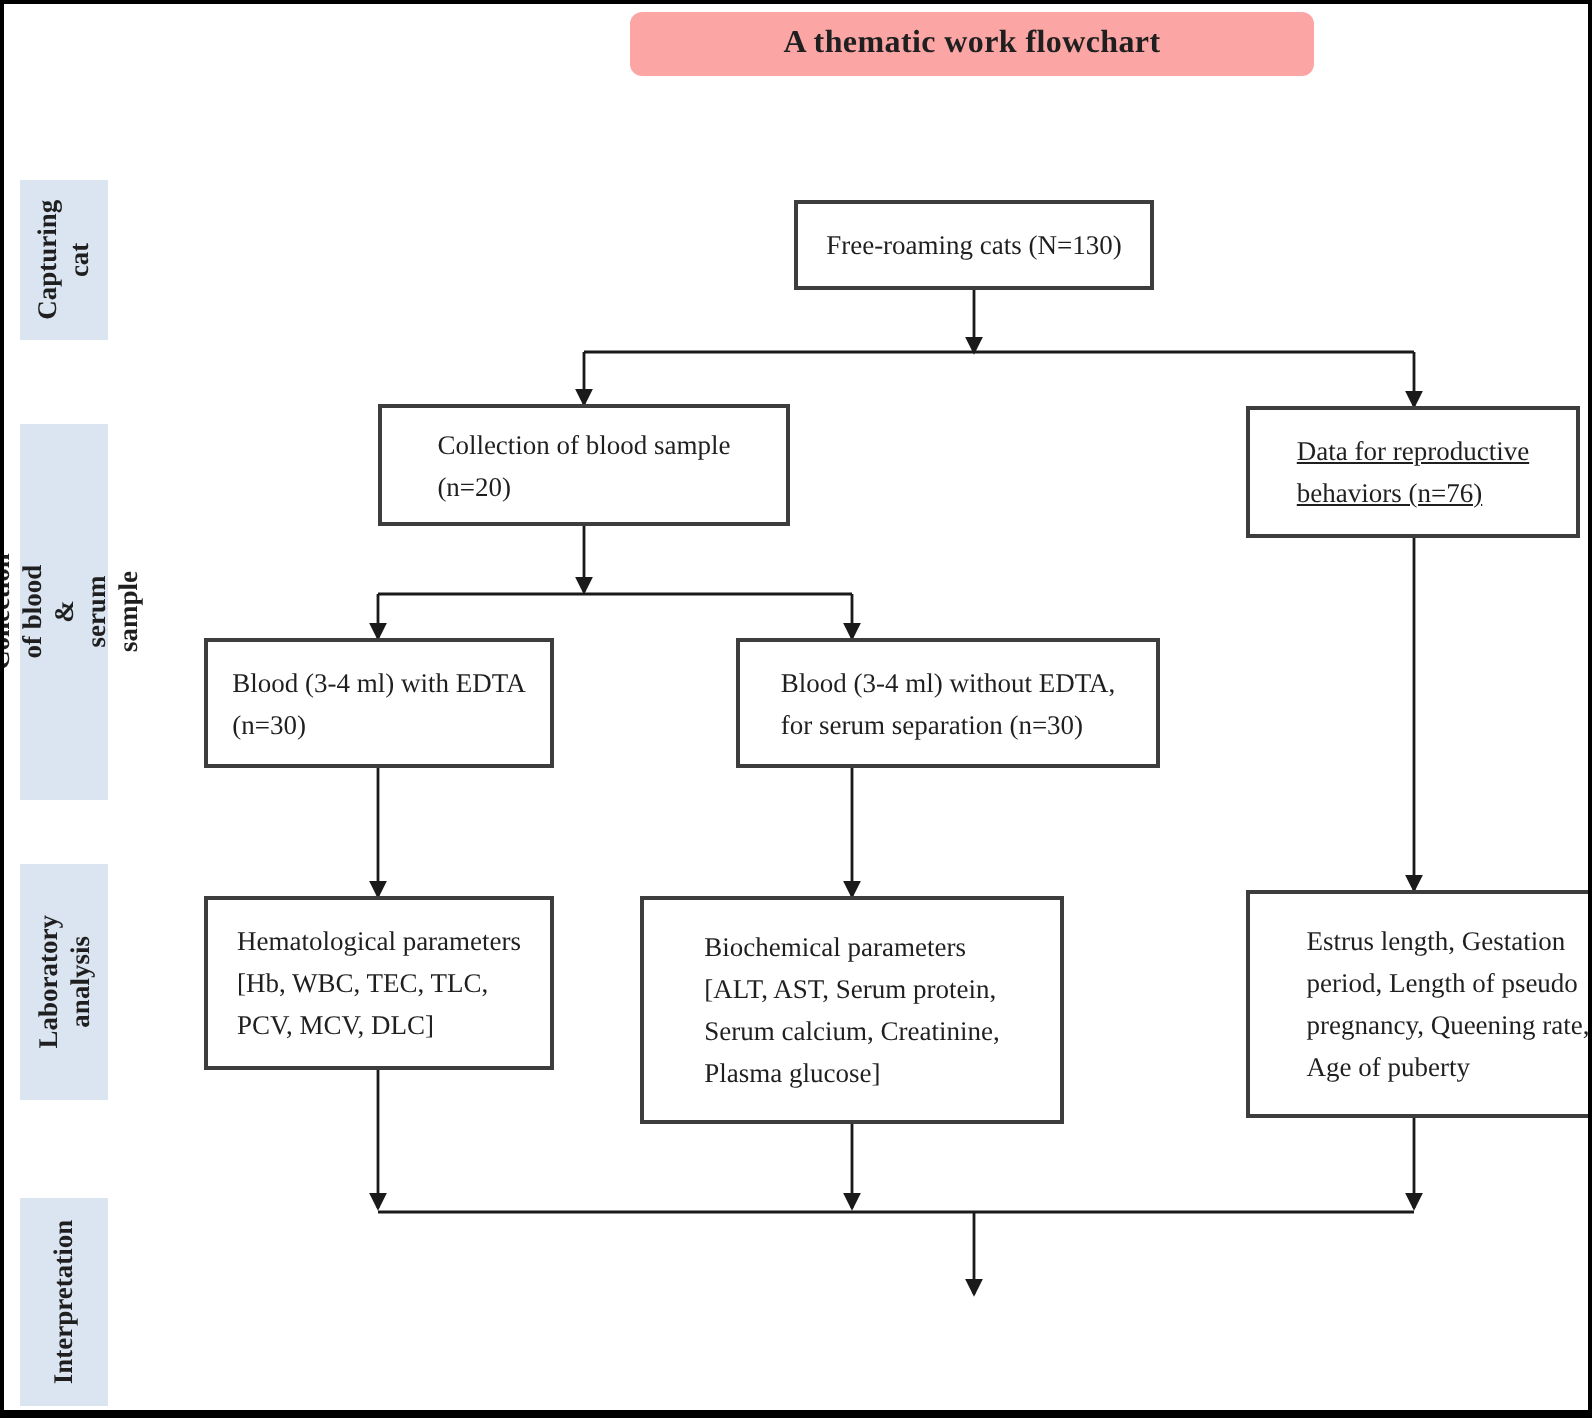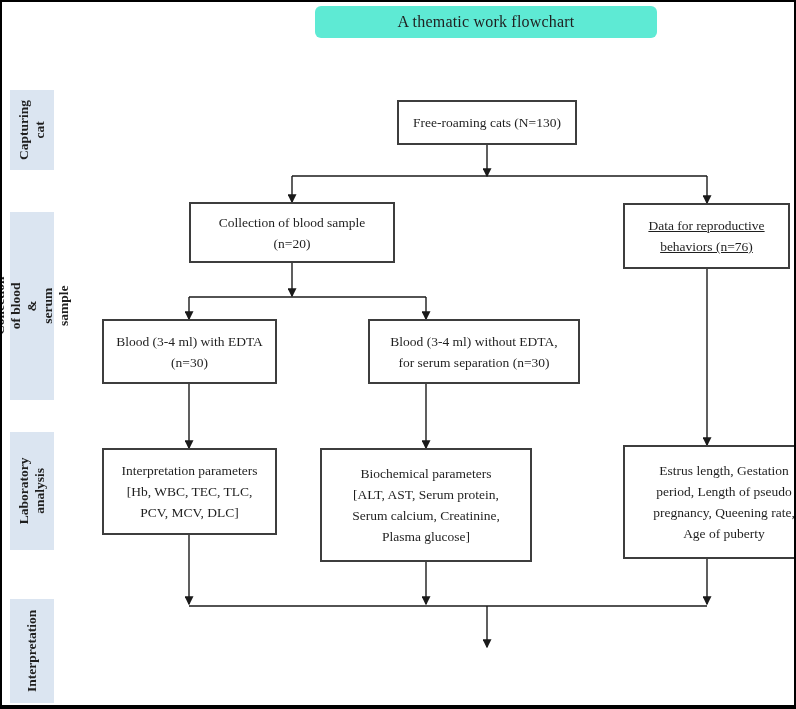--- a/index.html
+++ b/index.html
@@ -9,44 +9,44 @@
     box-sizing: border-box;
     background: #ffffff;
     border: 2px solid #000000;
     border-bottom-width: 4px;
     font-family: "Liberation Serif", "DejaVu Serif", serif;
     color: #1f1f1f;
     overflow: hidden;
   }
   .title-box {
     position: absolute; left: 313px; top: 4px; width: 342px; height: 32px;
-    background: #5eead4; border-radius: 6px;
+    background: #fca5a5; border-radius: 6px;
     display: flex; align-items: center; justify-content: center;
-    font-weight: normal; font-size: 16px; letter-spacing: 0.2px;
+    font-weight: bold; font-size: 16px; letter-spacing: 0.2px;
   }
   .side-label {
     position: absolute; left: 8px; width: 44px;
     background: #dbe5f1;
     display: flex; align-items: center; justify-content: center;
   }
   .side-label > span {
     transform: rotate(-90deg);
     white-space: pre-line; text-align: center;
     width: max-content;
     font-weight: bold; font-size: 13.5px; line-height: 1.18;
   }
   .sl-1 { top: 88px;  height: 80px; }
   .sl-2 { top: 210px; height: 188px; }
   .sl-3 { top: 430px; height: 118px; }
   .sl-4 { top: 597px; height: 104px; }
   .node {
     position: absolute; box-sizing: border-box;
     background: #ffffff; border: 2px solid #3d3d3d;
     display: flex; align-items: center; justify-content: center;
-    text-align: center; font-size: 13.5px; line-height: 21px;
+    font-size: 13.5px; line-height: 21px;
     white-space: pre-line; padding: 2px 4px;
   }
   .n-free   { left: 395px; top: 98px;  width: 180px; height: 45px; }
   .n-coll   { left: 187px; top: 200px; width: 206px; height: 61px; }
   .n-repro  { left: 621px; top: 201px; width: 167px; height: 66px; text-decoration: underline; }
   .n-edta   { left: 100px; top: 317px; width: 175px; height: 65px; }
   .n-noedta { left: 318px; top: 317px; width: 212px; height: 65px; margin-left: 48px; }
   .n-hema   { left: 100px; top: 446px; width: 175px; height: 87px; }
   .n-bio    { left: 318px; top: 446px; width: 212px; height: 114px; }
   .n-estrus { left: 621px; top: 443px; width: 202px; height: 114px; }
@@ -131,21 +131,21 @@
   </div>
   <div class="node n-edta">
     <span>Blood (3-4 ml) with EDTA
 (n=30)</span>
   </div>
   <div class="node n-noedta">
     <span>Blood (3-4 ml) without EDTA,
 for serum separation (n=30)</span>
   </div>
   <div class="node n-hema">
-    <span>Interpretation parameters
+    <span>Hematological parameters
 [Hb, WBC, TEC, TLC,
 PCV, MCV, DLC]</span>
   </div>
   <div class="node n-bio">
     <span>Biochemical parameters
 [ALT, AST, Serum protein,
 Serum calcium, Creatinine,
 Plasma glucose]</span>
   </div>
   <div class="node n-estrus">

